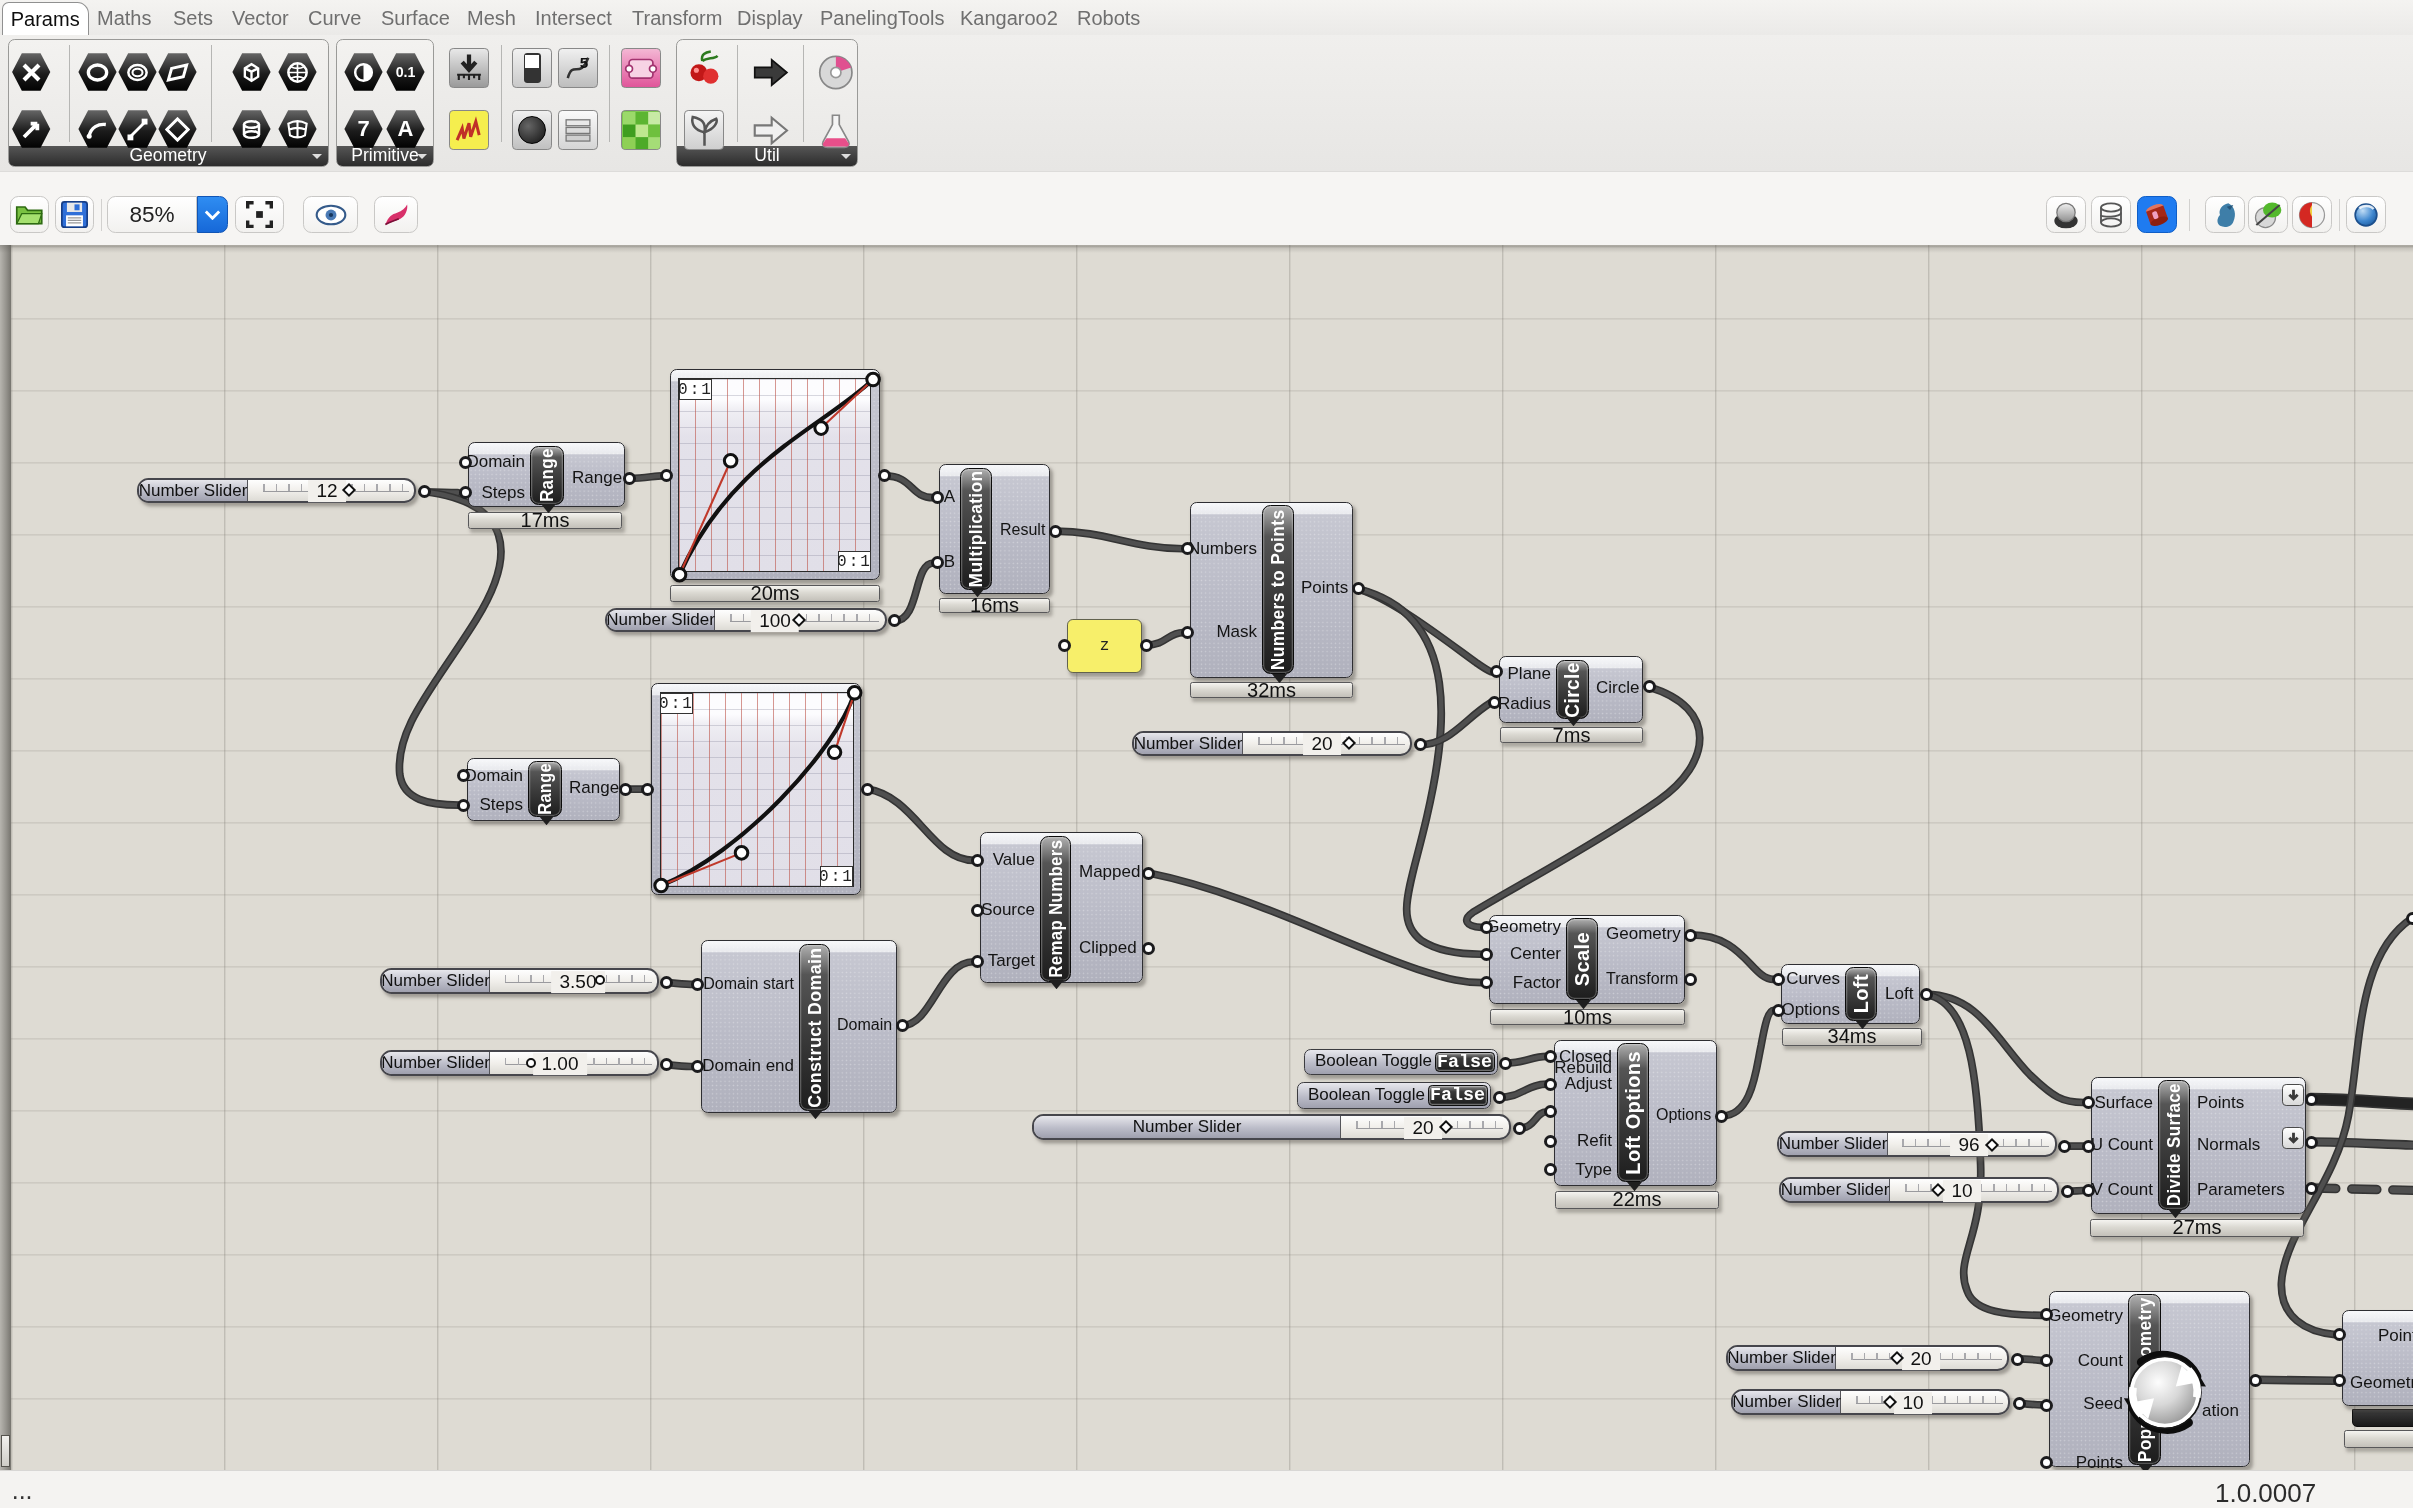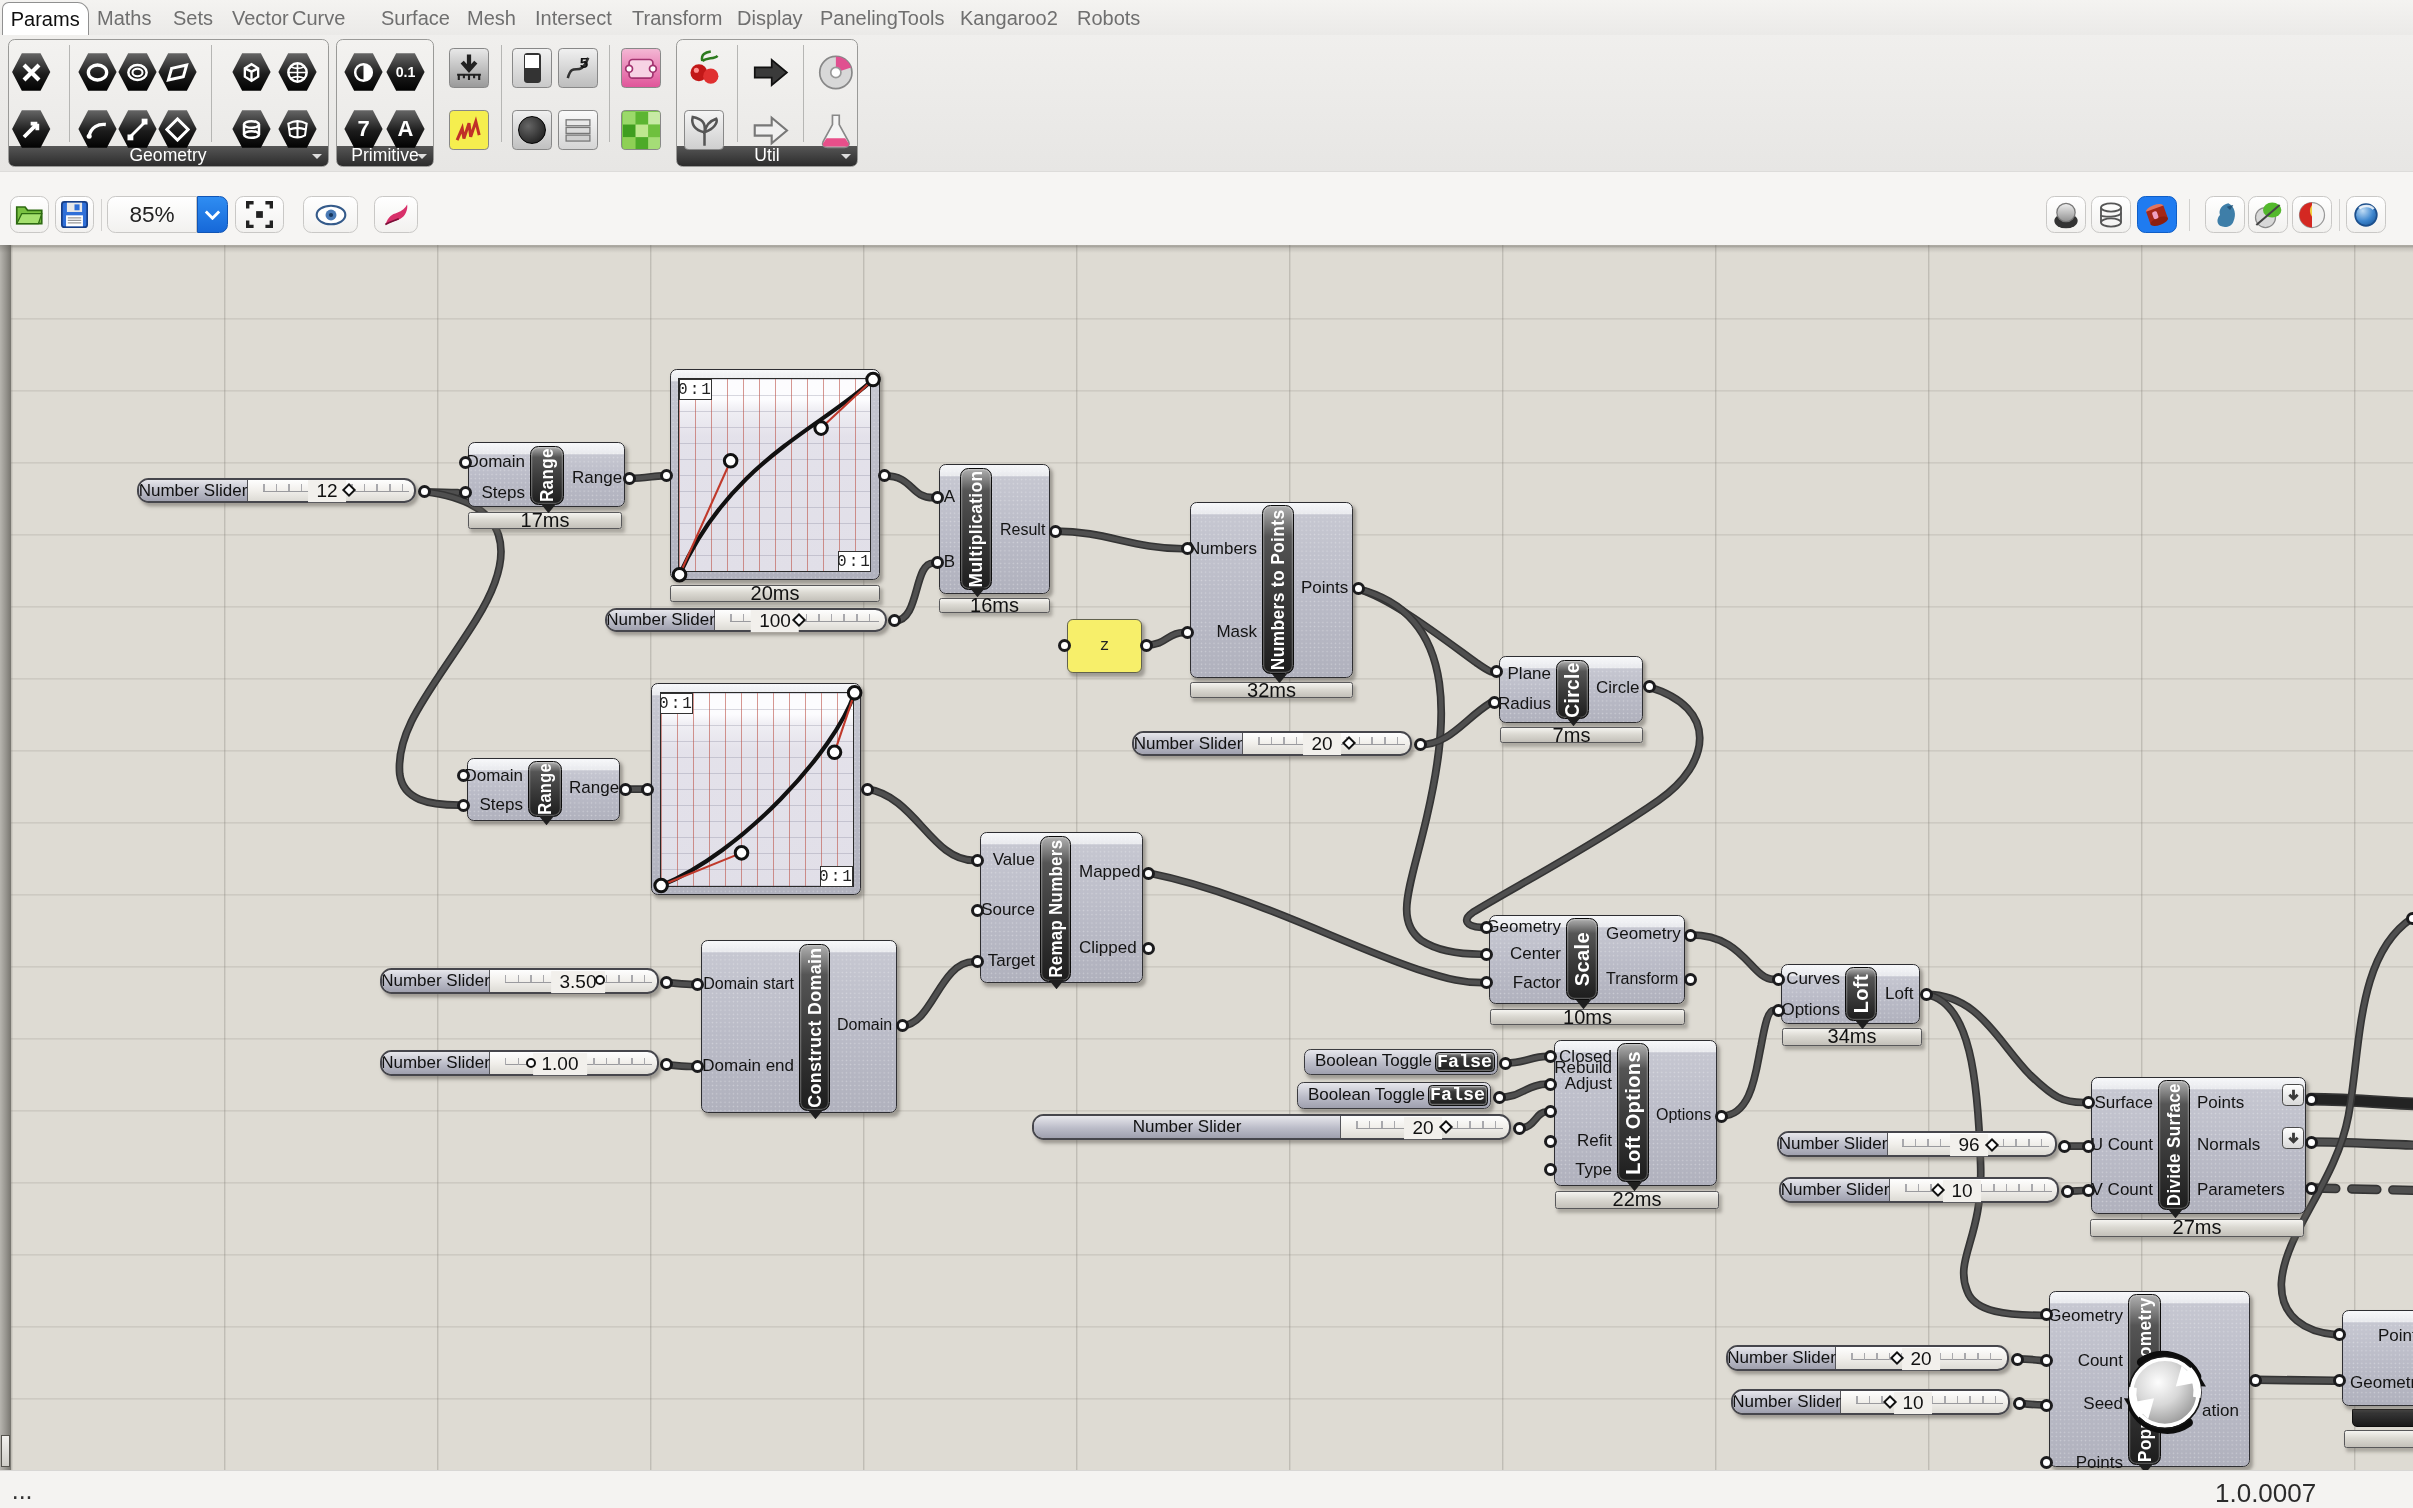--- a/index.html
+++ b/index.html
@@ -48,21 +48,21 @@
 .plot{position:absolute;z-index:3;border:1.7px solid #2a2a2a;background-color:#e0dee7;background-image:repeating-linear-gradient(90deg,rgba(190,88,78,.62) 0 1.3px,transparent 1.3px 16px),repeating-linear-gradient(180deg,rgba(128,128,150,.30) 0 1.2px,transparent 1.2px 16px),linear-gradient(180deg,rgba(253,253,255,.97) 0 11%,rgba(245,244,248,.75) 16%,rgba(234,232,240,.35) 30%,rgba(228,226,235,.25) 100%)}
 .zb{position:absolute;z-index:4;background:#fff;border:1.5px solid #333;font-family:"Liberation Mono",monospace;font-size:16px;color:#222;display:flex;align-items:center;justify-content:center;letter-spacing:2.1px}
 .abtn{position:absolute;z-index:6;width:22px;height:22px;background:linear-gradient(180deg,#ffffff,#d9d9d9);border:1.7px solid #4a4a4a;border-radius:4.2px;display:flex;align-items:center;justify-content:center}
 
 </style></head><body>
 <div id="menubar">
 <div id="ptab">Params</div>
 <div class="mi" style="left:97px">Maths</div>
 <div class="mi" style="left:173px">Sets</div>
 <div class="mi" style="left:232px">Vector</div>
-<div class="mi" style="left:292px">Curve</div>
+<div class="mi" style="left:308px">Curve</div>
 <div class="mi" style="left:381px">Surface</div>
 <div class="mi" style="left:467px">Mesh</div>
 <div class="mi" style="left:535px">Intersect</div>
 <div class="mi" style="left:632px">Transform</div>
 <div class="mi" style="left:737px">Display</div>
 <div class="mi" style="left:820px">PanelingTools</div>
 <div class="mi" style="left:960px">Kangaroo2</div>
 <div class="mi" style="left:1077px">Robots</div>
 </div>
 <div id="toolbar">

